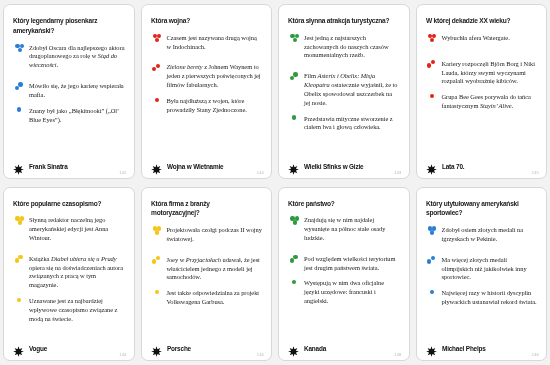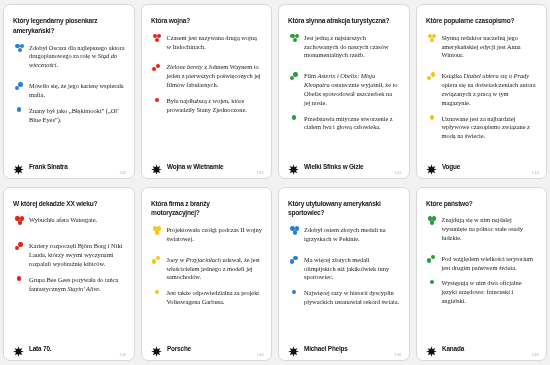--- a/index.html
+++ b/index.html
@@ -230,20 +230,55 @@
           <span class="star-icon"><svg viewBox="0 0 24 24" width="11" height="11" aria-hidden="true">
               <path fill="#111111" d="M12 0.6 L14.2 7.0 L20.3 4.2 L17.4 10.2 L23.6 12.2 L17.3 14.1 L20.1 20.2 L14.1 17.2 L12 23.5 L9.9 17.2 L3.9 20.2 L6.7 14.1 L0.4 12.2 L6.6 10.2 L3.7 4.2 L9.8 7.0 Z"></path>
             </svg></span>
           <span class="answer-text">Wielki Sfinks w Gizie</span>
         </div>
         <div class="page-num">143</div>
       </div>
     </div>
     <div class="card-slot">
       <div class="card">
+        <div class="question">W której dekadzie XX wieku?</div>
+        <div class="hints">
+          <div class="hint hint-1">
+            <span class="dots d3">
+              <span class="dot" style="background: rgb(226, 35, 26);"></span>
+              <span class="dot" style="background: rgb(226, 35, 26);"></span>
+              <span class="dot" style="background: rgb(226, 35, 26);"></span>
+            </span>
+            <div class="hint-text">Wybuchła afera Watergate.</div>
+          </div>
+          <div class="hint hint-2">
+            <span class="dots d2">
+              <span class="dot" style="background: rgb(226, 35, 26);"></span>
+              <span class="dot" style="background: rgb(226, 35, 26);"></span>
+            </span>
+            <div class="hint-text">Kariery rozpoczęli Björn Borg i Niki Lauda, którzy swymi wyczynami rozpalali wyobraźnię kibiców.</div>
+          </div>
+          <div class="hint hint-3">
+            <span class="dots d1">
+              <span class="dot" style="background: rgb(226, 35, 26);"></span>
+            </span>
+            <div class="hint-text">Grupa Bee Gees porywała do tańca fantastycznym <i>Stayin’ Alive</i>.</div>
+          </div>
+        </div>
+        <div class="answer-row">
+          <span class="star-icon"><svg viewBox="0 0 24 24" width="11" height="11" aria-hidden="true">
+              <path fill="#111111" d="M12 0.6 L14.2 7.0 L20.3 4.2 L17.4 10.2 L23.6 12.2 L17.3 14.1 L20.1 20.2 L14.1 17.2 L12 23.5 L9.9 17.2 L3.9 20.2 L6.7 14.1 L0.4 12.2 L6.6 10.2 L3.7 4.2 L9.8 7.0 Z"></path>
+            </svg></span>
+          <span class="answer-text">Lata 70.</span>
+        </div>
+        <div class="page-num">145</div>
+      </div>
+    </div>
+    <div class="card-slot">
+      <div class="card">
         <div class="question">Które popularne czasopismo?</div>
         <div class="hints">
           <div class="hint hint-1">
             <span class="dots d3">
               <span class="dot" style="background: rgb(245, 197, 24);"></span>
               <span class="dot" style="background: rgb(245, 197, 24);"></span>
               <span class="dot" style="background: rgb(245, 197, 24);"></span>
             </span>
             <div class="hint-text">Słynną redaktor naczelną jego amerykańskiej edycji jest Anna Wintour.</div>
           </div>
@@ -265,55 +300,20 @@
           <span class="star-icon"><svg viewBox="0 0 24 24" width="11" height="11" aria-hidden="true">
               <path fill="#111111" d="M12 0.6 L14.2 7.0 L20.3 4.2 L17.4 10.2 L23.6 12.2 L17.3 14.1 L20.1 20.2 L14.1 17.2 L12 23.5 L9.9 17.2 L3.9 20.2 L6.7 14.1 L0.4 12.2 L6.6 10.2 L3.7 4.2 L9.8 7.0 Z"></path>
             </svg></span>
           <span class="answer-text">Vogue</span>
         </div>
         <div class="page-num">144</div>
       </div>
     </div>
     <div class="card-slot">
       <div class="card">
-        <div class="question">W której dekadzie XX wieku?</div>
-        <div class="hints">
-          <div class="hint hint-1">
-            <span class="dots d3">
-              <span class="dot" style="background: rgb(226, 35, 26);"></span>
-              <span class="dot" style="background: rgb(226, 35, 26);"></span>
-              <span class="dot" style="background: rgb(226, 35, 26);"></span>
-            </span>
-            <div class="hint-text">Wybuchła afera Watergate.</div>
-          </div>
-          <div class="hint hint-2">
-            <span class="dots d2">
-              <span class="dot" style="background: rgb(226, 35, 26);"></span>
-              <span class="dot" style="background: rgb(226, 35, 26);"></span>
-            </span>
-            <div class="hint-text">Kariery rozpoczęli Björn Borg i Niki Lauda, którzy swymi wyczynami rozpalali wyobraźnię kibiców.</div>
-          </div>
-          <div class="hint hint-3">
-            <span class="dots d1">
-              <span class="dot" style="background: rgb(226, 35, 26);"></span>
-            </span>
-            <div class="hint-text">Grupa Bee Gees porywała do tańca fantastycznym <i>Stayin’ Alive</i>.</div>
-          </div>
-        </div>
-        <div class="answer-row">
-          <span class="star-icon"><svg viewBox="0 0 24 24" width="11" height="11" aria-hidden="true">
-              <path fill="#111111" d="M12 0.6 L14.2 7.0 L20.3 4.2 L17.4 10.2 L23.6 12.2 L17.3 14.1 L20.1 20.2 L14.1 17.2 L12 23.5 L9.9 17.2 L3.9 20.2 L6.7 14.1 L0.4 12.2 L6.6 10.2 L3.7 4.2 L9.8 7.0 Z"></path>
-            </svg></span>
-          <span class="answer-text">Lata 70.</span>
-        </div>
-        <div class="page-num">145</div>
-      </div>
-    </div>
-    <div class="card-slot">
-      <div class="card">
         <div class="question">Która firma z branży motoryzacyjnej?</div>
         <div class="hints">
           <div class="hint hint-1">
             <span class="dots d3">
               <span class="dot" style="background: rgb(245, 197, 24);"></span>
               <span class="dot" style="background: rgb(245, 197, 24);"></span>
               <span class="dot" style="background: rgb(245, 197, 24);"></span>
             </span>
             <div class="hint-text">Projektowała czołgi podczas II wojny światowej.</div>
           </div>
@@ -335,20 +335,55 @@
           <span class="star-icon"><svg viewBox="0 0 24 24" width="11" height="11" aria-hidden="true">
               <path fill="#111111" d="M12 0.6 L14.2 7.0 L20.3 4.2 L17.4 10.2 L23.6 12.2 L17.3 14.1 L20.1 20.2 L14.1 17.2 L12 23.5 L9.9 17.2 L3.9 20.2 L6.7 14.1 L0.4 12.2 L6.6 10.2 L3.7 4.2 L9.8 7.0 Z"></path>
             </svg></span>
           <span class="answer-text">Porsche</span>
         </div>
         <div class="page-num">146</div>
       </div>
     </div>
     <div class="card-slot">
       <div class="card">
+        <div class="question">Które państwo?</div>
+        <div class="hints">
+          <div class="hint hint-1">
+            <span class="dots d3">
+              <span class="dot" style="background: rgb(45, 154, 62);"></span>
+              <span class="dot" style="background: rgb(45, 154, 62);"></span>
+              <span class="dot" style="background: rgb(45, 154, 62);"></span>
+            </span>
+            <div class="hint-text">Znajdują się w nim najdalej wysunięte na północ stałe osady ludzkie.</div>
+          </div>
+          <div class="hint hint-2">
+            <span class="dots d2">
+              <span class="dot" style="background: rgb(45, 154, 62);"></span>
+              <span class="dot" style="background: rgb(45, 154, 62);"></span>
+            </span>
+            <div class="hint-text">Pod względem wielkości terytorium jest drugim państwem świata.</div>
+          </div>
+          <div class="hint hint-3">
+            <span class="dots d1">
+              <span class="dot" style="background: rgb(45, 154, 62);"></span>
+            </span>
+            <div class="hint-text">Występują w nim dwa oficjalne języki urzędowe: francuski i angielski.</div>
+          </div>
+        </div>
+        <div class="answer-row">
+          <span class="star-icon"><svg viewBox="0 0 24 24" width="11" height="11" aria-hidden="true">
+              <path fill="#111111" d="M12 0.6 L14.2 7.0 L20.3 4.2 L17.4 10.2 L23.6 12.2 L17.3 14.1 L20.1 20.2 L14.1 17.2 L12 23.5 L9.9 17.2 L3.9 20.2 L6.7 14.1 L0.4 12.2 L6.6 10.2 L3.7 4.2 L9.8 7.0 Z"></path>
+            </svg></span>
+          <span class="answer-text">Kanada</span>
+        </div>
+        <div class="page-num">148</div>
+      </div>
+    </div>
+    <div class="card-slot">
+      <div class="card">
         <div class="question">Który utytułowany amerykański sportowiec?</div>
         <div class="hints">
           <div class="hint hint-1">
             <span class="dots d3">
               <span class="dot" style="background: rgb(42, 127, 212);"></span>
               <span class="dot" style="background: rgb(42, 127, 212);"></span>
               <span class="dot" style="background: rgb(42, 127, 212);"></span>
             </span>
             <div class="hint-text">Zdobył osiem złotych medali na igrzyskach w Pekinie.</div>
           </div>
@@ -366,50 +401,15 @@
             <div class="hint-text">Najwięcej razy w historii dyscyplin pływackich ustanawiał rekord świata.</div>
           </div>
         </div>
         <div class="answer-row">
           <span class="star-icon"><svg viewBox="0 0 24 24" width="11" height="11" aria-hidden="true">
               <path fill="#111111" d="M12 0.6 L14.2 7.0 L20.3 4.2 L17.4 10.2 L23.6 12.2 L17.3 14.1 L20.1 20.2 L14.1 17.2 L12 23.5 L9.9 17.2 L3.9 20.2 L6.7 14.1 L0.4 12.2 L6.6 10.2 L3.7 4.2 L9.8 7.0 Z"></path>
             </svg></span>
           <span class="answer-text">Michael Phelps</span>
         </div>
         <div class="page-num">146</div>
-      </div>
-    </div>
-    <div class="card-slot">
-      <div class="card">
-        <div class="question">Które państwo?</div>
-        <div class="hints">
-          <div class="hint hint-1">
-            <span class="dots d3">
-              <span class="dot" style="background: rgb(45, 154, 62);"></span>
-              <span class="dot" style="background: rgb(45, 154, 62);"></span>
-              <span class="dot" style="background: rgb(45, 154, 62);"></span>
-            </span>
-            <div class="hint-text">Znajdują się w nim najdalej wysunięte na północ stałe osady ludzkie.</div>
-          </div>
-          <div class="hint hint-2">
-            <span class="dots d2">
-              <span class="dot" style="background: rgb(45, 154, 62);"></span>
-              <span class="dot" style="background: rgb(45, 154, 62);"></span>
-            </span>
-            <div class="hint-text">Pod względem wielkości terytorium jest drugim państwem świata.</div>
-          </div>
-          <div class="hint hint-3">
-            <span class="dots d1">
-              <span class="dot" style="background: rgb(45, 154, 62);"></span>
-            </span>
-            <div class="hint-text">Występują w nim dwa oficjalne języki urzędowe: francuski i angielski.</div>
-          </div>
-        </div>
-        <div class="answer-row">
-          <span class="star-icon"><svg viewBox="0 0 24 24" width="11" height="11" aria-hidden="true">
-              <path fill="#111111" d="M12 0.6 L14.2 7.0 L20.3 4.2 L17.4 10.2 L23.6 12.2 L17.3 14.1 L20.1 20.2 L14.1 17.2 L12 23.5 L9.9 17.2 L3.9 20.2 L6.7 14.1 L0.4 12.2 L6.6 10.2 L3.7 4.2 L9.8 7.0 Z"></path>
-            </svg></span>
-          <span class="answer-text">Kanada</span>
-        </div>
-        <div class="page-num">148</div>
       </div>
     </div>
   </div>
 
 </body></html>

